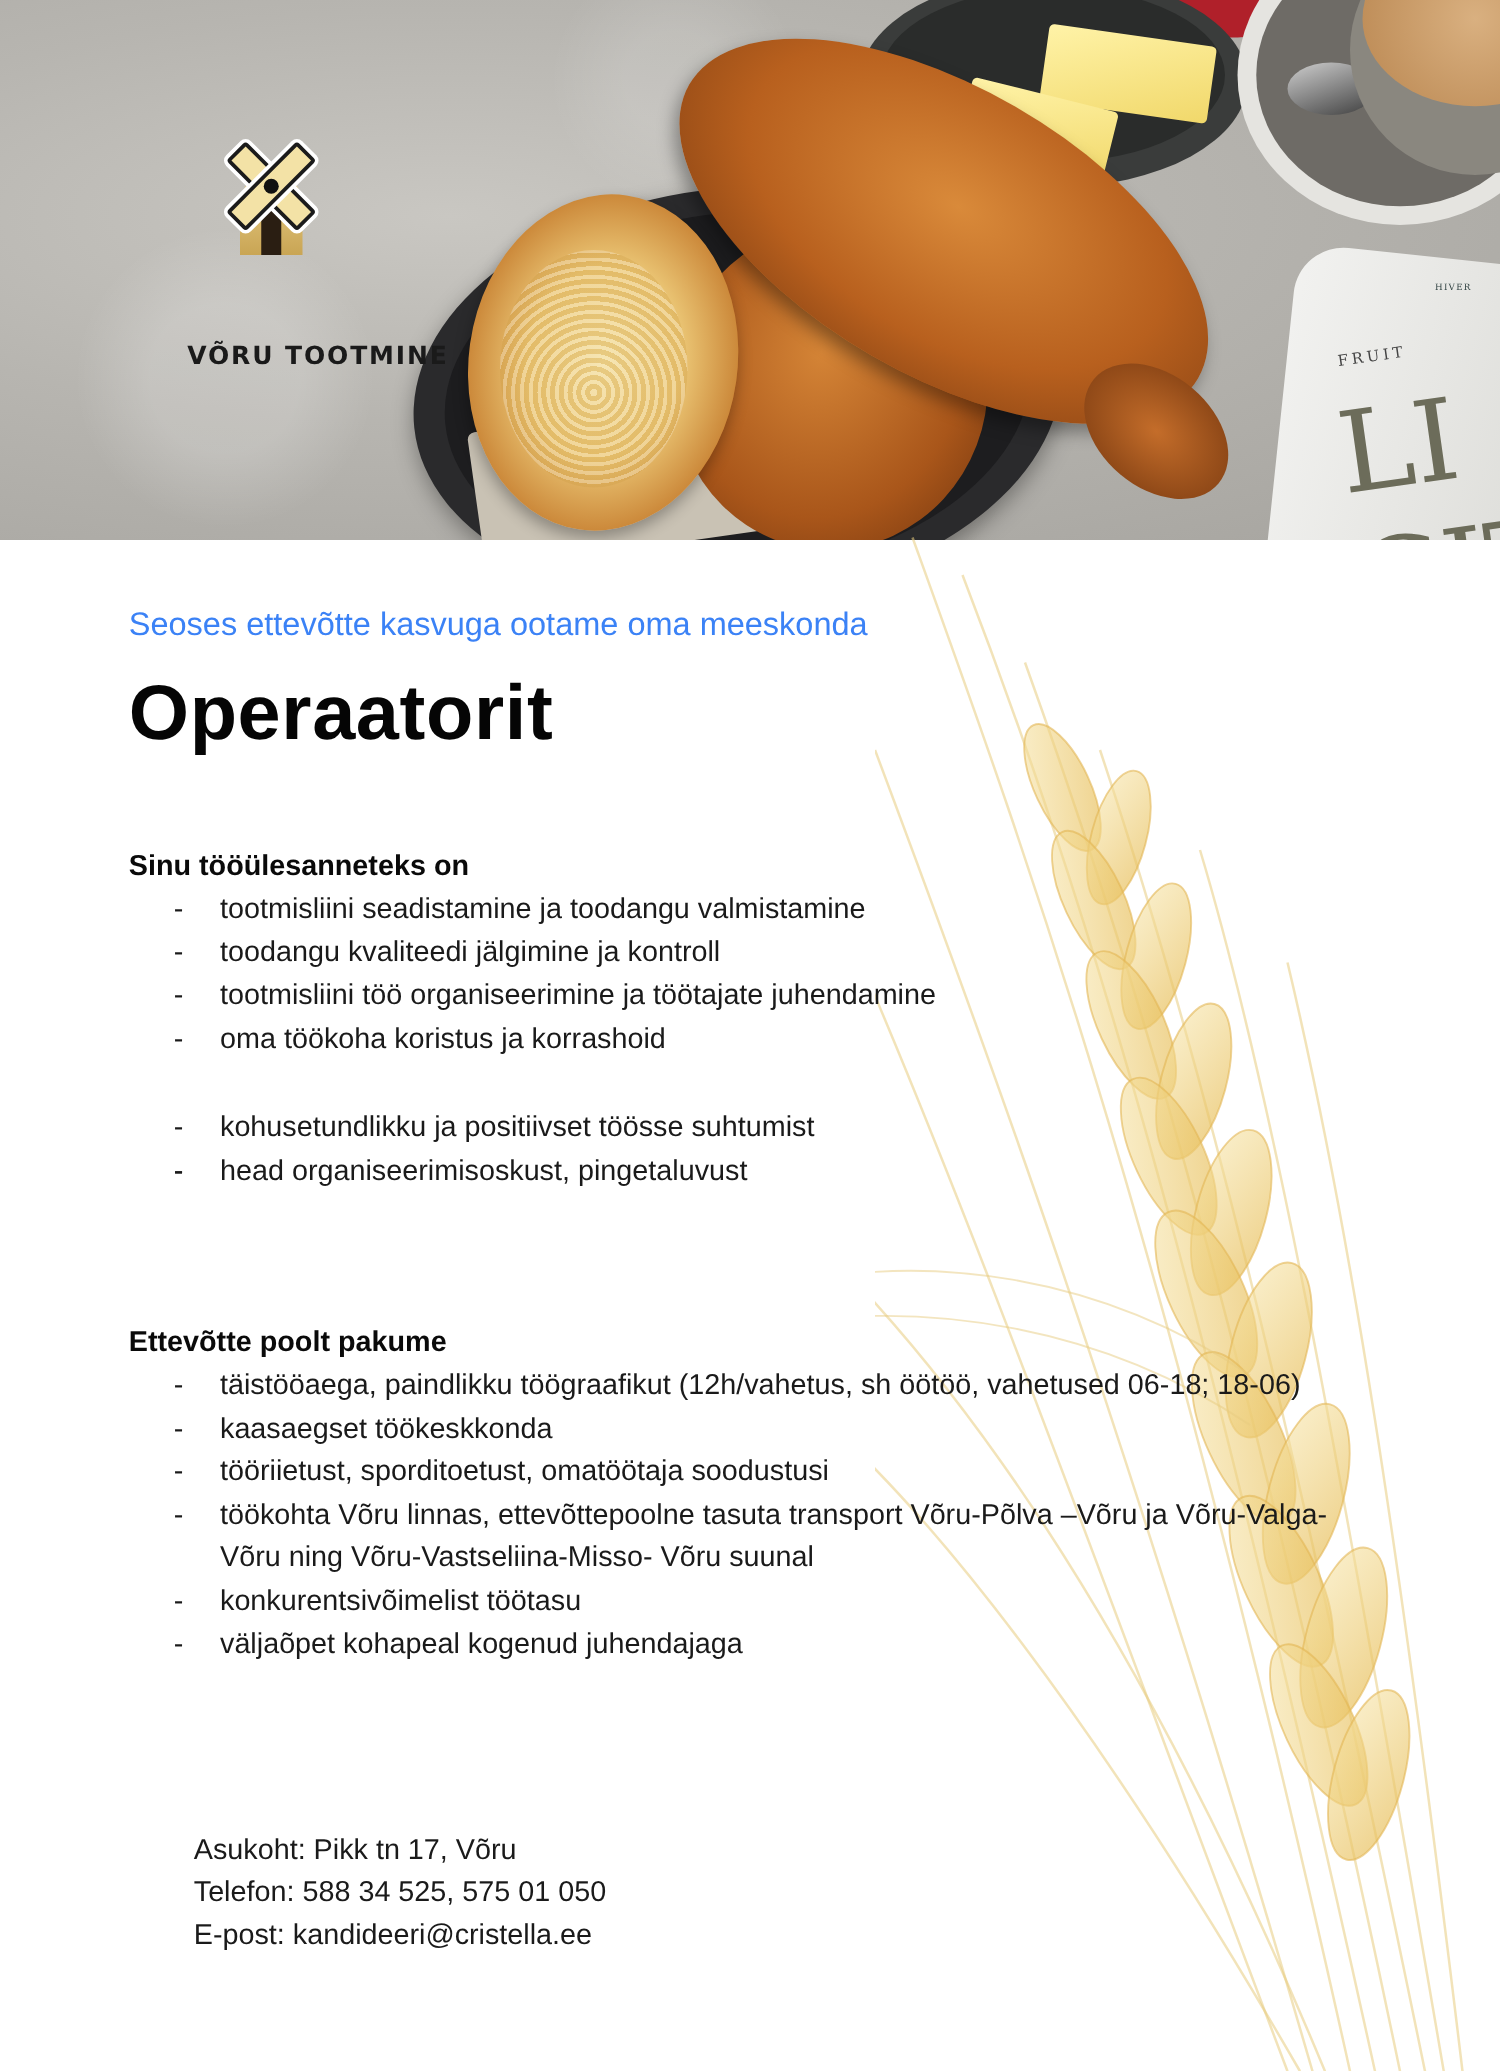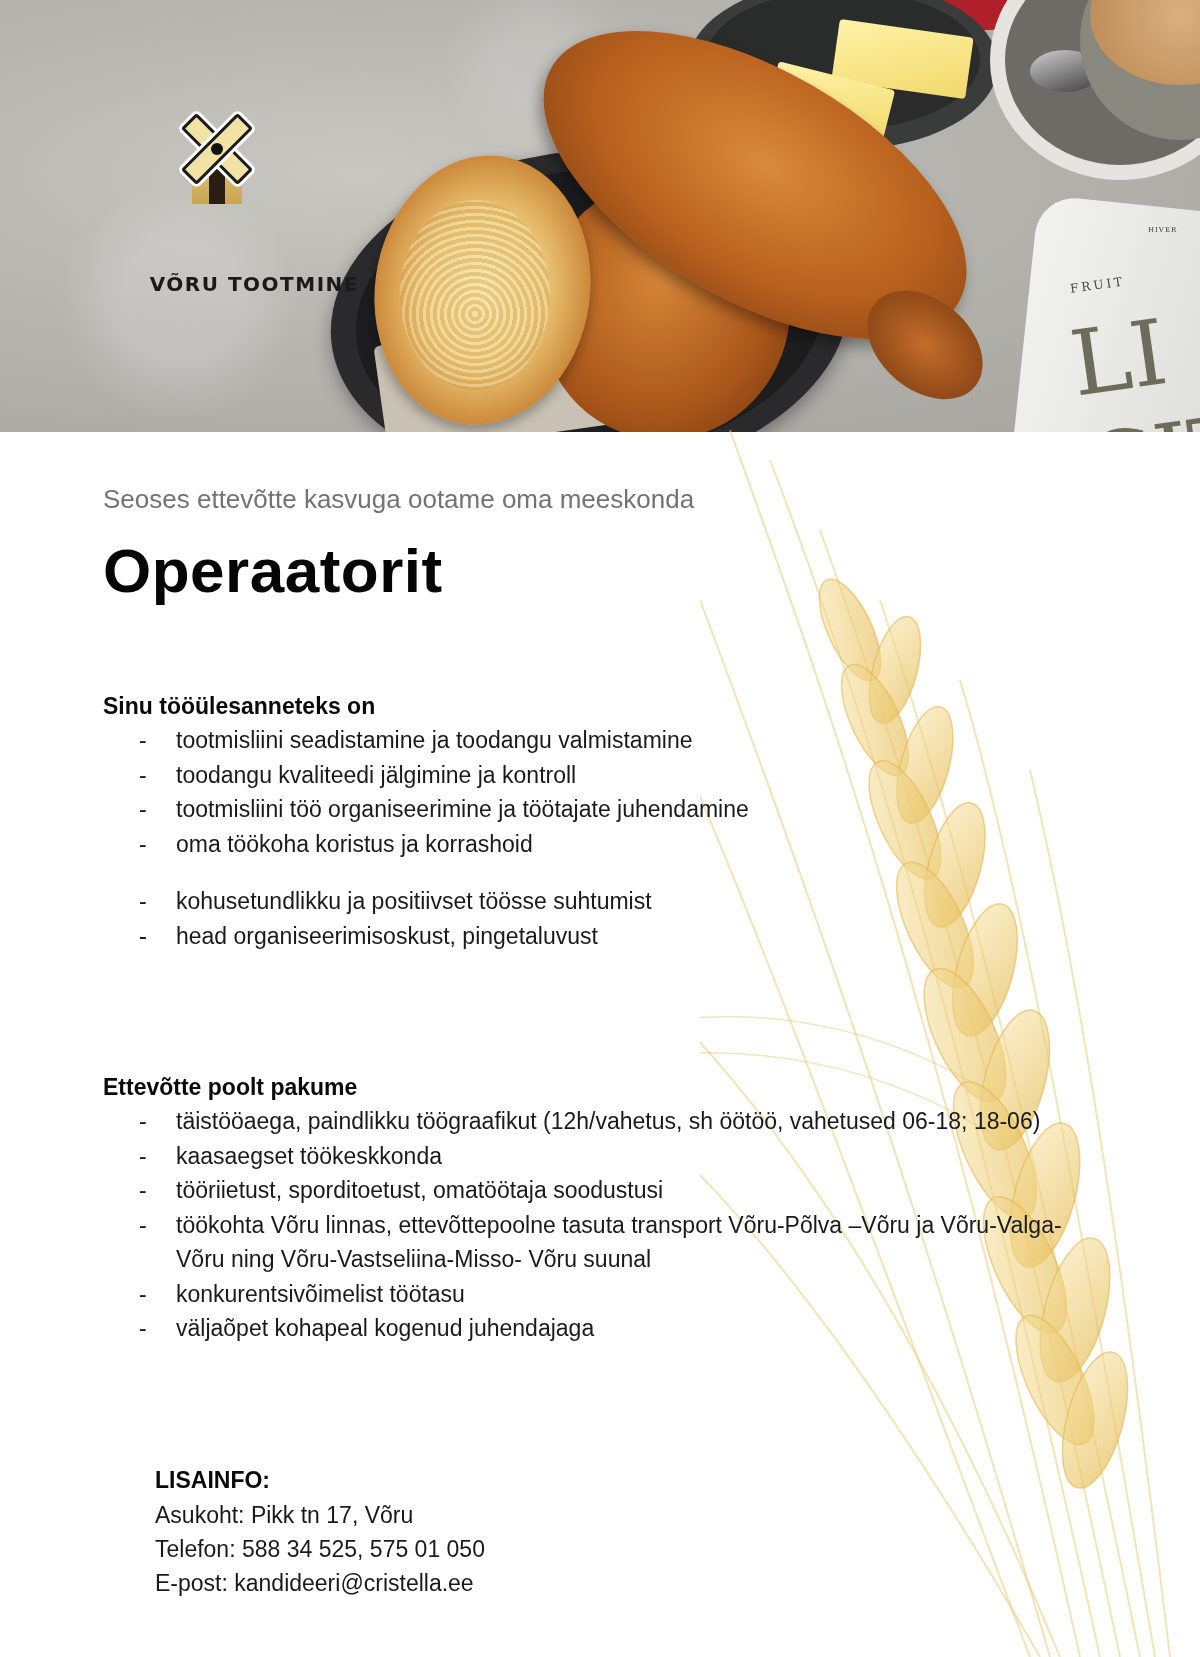--- a/index.html
+++ b/index.html
@@ -88,25 +88,25 @@
   .logo-sub {
     position: absolute; left: 0; top: 184px; width: 285px; text-align: right;
     font-family: "DejaVu Sans", sans-serif; font-weight: bold; font-size: 20px; letter-spacing: 1.5px; color: #1a1a1a;
   }
 
   
   .wheat { position: absolute; left: 700px; top: 420px; width: 500px; height: 1237px; pointer-events: none; }
 
   
   .content { position: absolute; left: 103px; top: 0; width: 1000px; }
-  .intro { position: absolute; top: 484px; left: 0; font-size: 26px; color: #737373; white-space: nowrap; }
+  .intro { position: absolute; top: 484px; left: 0; font-size: 26px; color: #3b82f6; white-space: nowrap; }
   .title { position: absolute; top: 535px; left: 0; font-size: 62px; font-weight: bold; color: #050505; letter-spacing: 0.5px; }
 
   .section { position: absolute; left: 0; width: 1000px; }
-  .section h2 { font-size: 23px; font-weight: bold; color: #0a0a0a; height: 34px; line-height: 34px; margin-top: 14px; }
+  .section h2 { font-size: 23px; font-weight: bold; color: #0a0a0a; height: 34px; line-height: 34px; }
   .section ul { list-style: none; }
   .section li { position: relative; padding-left: 73px; font-size: 23px; line-height: 34.5px; color: #1a1a1a; }
   .section li .dash { position: absolute; left: 36px; top: 0; }
 
   .sec1 { top: 675px; }
   .sec2 { top: 884px; }
   .sec3 { top: 1056px; }
   .sec3 li { width: 990px; }
 
   .info { position: absolute; left: 52px; top: 1462px; width: 600px; }
@@ -224,18 +224,17 @@
       <li><span class="dash">-</span><span>täistööaega, paindlikku töögraafikut (12h/vahetus, sh öötöö, vahetused 06-18; 18-06)</span></li>
       <li><span class="dash">-</span><span>kaasaegset töökeskkonda</span></li>
       <li><span class="dash">-</span><span>tööriietust, sporditoetust, omatöötaja soodustusi</span></li>
       <li><span class="dash">-</span><span>töökohta Võru linnas, ettevõttepoolne tasuta transport Võru-Põlva –Võru  ja Võru-Valga-Võru ning Võru-Vastseliina-Misso- Võru suunal</span></li>
       <li><span class="dash">-</span><span>konkurentsivõimelist töötasu</span></li>
       <li><span class="dash">-</span><span>väljaõpet kohapeal kogenud juhendajaga</span></li>
     </ul>
   </div>
 
   <div class="info">
-    <div class="h">LISAINFO:</div>
     <div class="row">Asukoht: Pikk tn 17, Võru</div>
     <div class="row gap">Telefon: 588 34 525, 575 01 050</div>
     <div class="row">E-post: kandideeri@cristella.ee</div>
   </div>
 </div>
 
 </body></html>

